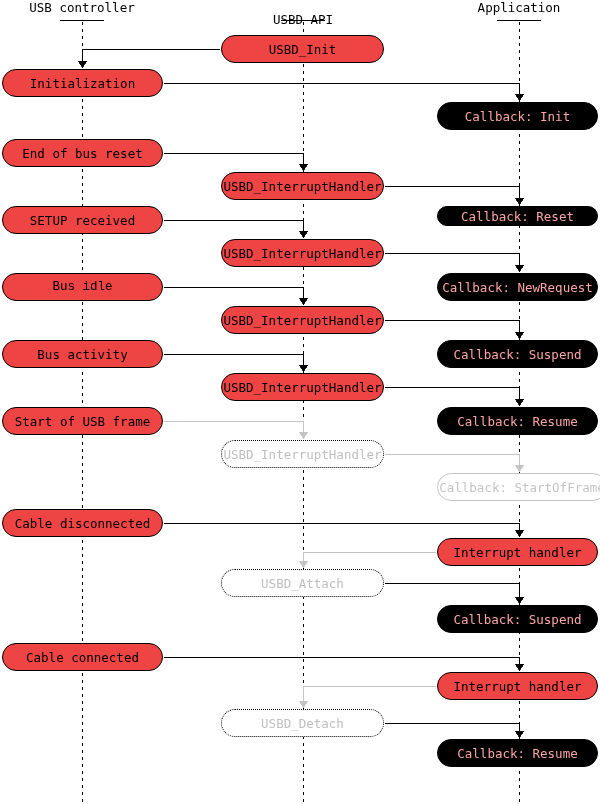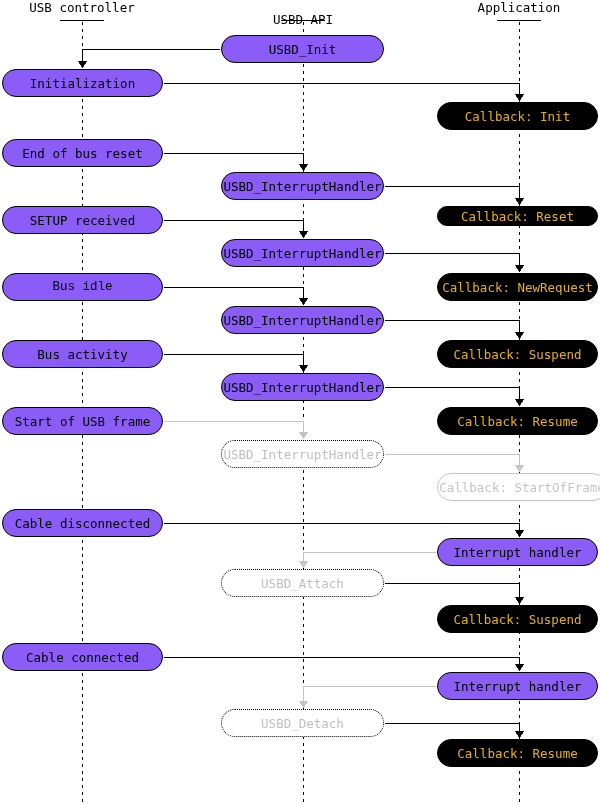--- a/index.html
+++ b/index.html
@@ -33,28 +33,28 @@
     display:flex;
     align-items:center;
     justify-content:center;
     font-size:12.5px;
     white-space:nowrap;
     border-radius:14px;
     letter-spacing:0px;
     overflow:hidden;
   }
   .node.solid{
-    background:#8b5cf6;
+    background:#ef4444;
     border:1px solid #000000;
     color:#000000;
   }
   .node.filled{
     background:#000000;
     border:1px solid #000000;
-    color:#eab308;
+    color:#fca5a5;
   }
   .node.ghost-dotted{
     background:#ffffff;
     border:1.4px dotted #000000;
     color:#bfbfbf;
   }
   .node.ghost-solid{
     background:#ffffff;
     border:1px solid #c4c4c4;
     color:#c4c4c4;

